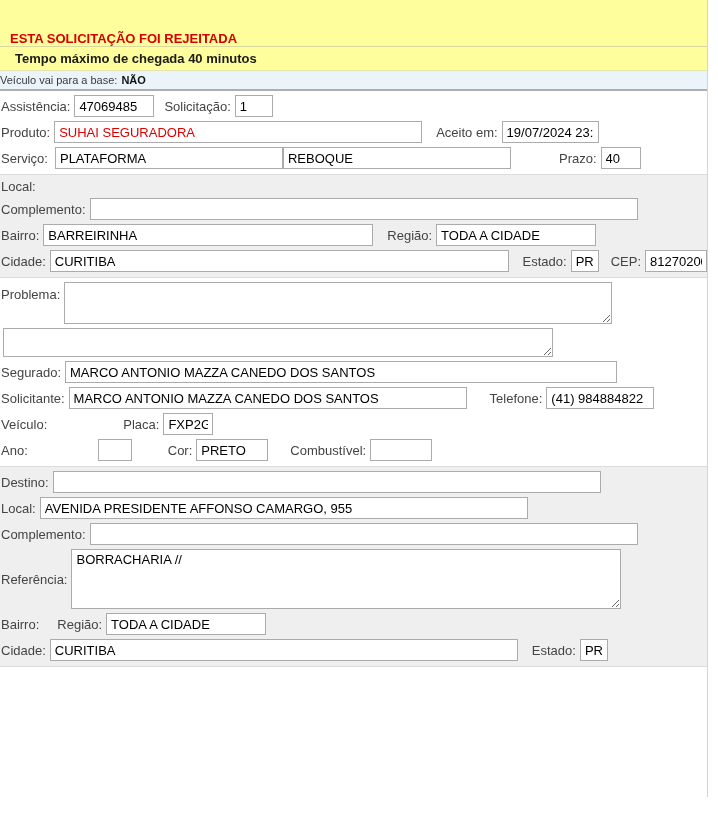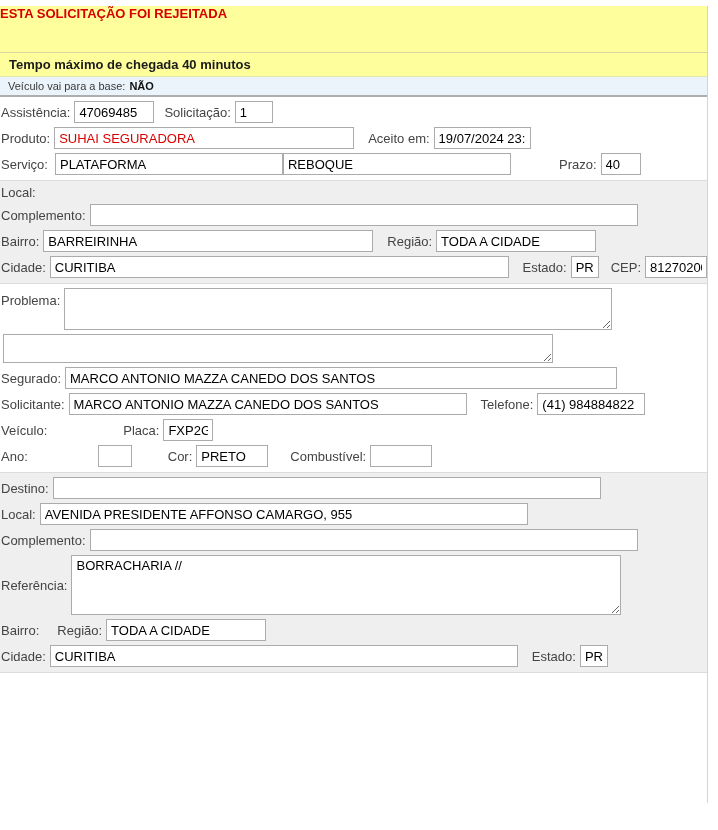--- a/index.html
+++ b/index.html
@@ -1,26 +1,26 @@
 <!DOCTYPE html>
 <html><head>
 <meta charset="utf-8">
 <style>
   html,body{margin:0;padding:0;background:#fff;}
   body{font-family:"Liberation Sans",sans-serif;font-size:13px;color:#000;width:718px;}
   .page{width:707px;border-right:1px solid #d4d4d4;min-height:797px;background:#fff;}
 
   .banner-rejected{height:46px;background:#fefe9c;border-bottom:1px solid #d8d89e;
-    display:flex;align-items:flex-start;
-    color:#d60000;font-weight:bold;font-size:13px;margin-top:6px;}
+    display:flex;align-items:flex-end;padding-left:10px;
+    color:#d60000;font-weight:bold;font-size:13px;}
   .banner-time{height:23px;background:#fefe9c;border-bottom:1px solid #e4e4ae;
-    display:flex;align-items:center;padding-left:9px;
+    display:flex;align-items:center;padding-left:15px;
     color:#1b1b1b;font-weight:bold;font-size:13px;}
   .base-bar{height:18px;background:#ebf4fb;border-bottom:2px solid #aeaeae;
-    display:flex;align-items:center;padding-left:8px;
+    display:flex;align-items:center;padding-left:0;
     color:#3a3a3a;font-size:11px;}
   .base-bar b{margin-left:4px;color:#111;}
 
   .sec{padding:2px 0 3px 0;}
   .sec-gray{background:#efefef;border-top:1px solid #dcdcdc;border-bottom:1px solid #dcdcdc;}
 
   .row{display:flex;align-items:center;padding:2px 0 2px 1px;}
   .row.top{align-items:flex-start;}
   .row.top .lbl{padding-top:5px;}
   .lbl{color:#444;white-space:nowrap;margin-right:4px;}
@@ -28,21 +28,21 @@
   input.txt{border:1px solid #ababab;background:#fff;color:#000;
     font-family:"Liberation Sans",sans-serif;font-size:13px;
     height:22px;box-sizing:border-box;padding:1px 4px;border-radius:0;}
   textarea.txa{border:1px solid #ababab;background:#fff;color:#000;
     font-family:"Liberation Sans",sans-serif;font-size:13px;
     box-sizing:border-box;padding:2px 4px;resize:both;border-radius:0;}
   .red-text{color:#db0000 !important;}
 
   
   .w-assist{width:80px}.w-solic{width:38px}
-  .w-prod{width:300px}.w-aceito{width:97px}
+  .w-prod{width:368px}.w-aceito{width:97px}
   .w-serv{width:228px}.w-prazo{width:40px}
   .w-local{width:550px}.w-compl{width:548px}
   .w-bairro{width:330px}.w-regiao{width:160px}
   .w-cidade{width:468px}.w-uf{width:28px}.w-cep{width:62px}
   .w-ref{width:548px;height:66px}
   .w-prob{width:548px;height:42px}
   .w-extra{width:550px;height:29px}
   .w-imp{width:548px;height:72px}
   .w-seg{width:552px}
   .w-solicit{width:398px}.w-tel{width:108px}
@@ -123,21 +123,21 @@
     <div class="row top">
       <textarea class="txa w-extra" style="margin-left: 2px;"></textarea>
     </div>
     <div class="row">
       <span class="lbl">Segurado:</span>
       <input class="txt w-seg" value="MARCO ANTONIO MAZZA CANEDO DOS SANTOS" style="">
     </div>
     <div class="row">
       <span class="lbl">Solicitante:</span>
       <input class="txt w-solicit" value="MARCO ANTONIO MAZZA CANEDO DOS SANTOS" style="">
-      <span class="lbl" style="margin-left:14px">Telefone:</span>
+      <span class="lbl" style="margin-left:23px">Telefone:</span>
       <input class="txt w-tel" value="(41) 984884822" style="">
     </div>
     <div class="row">
       <span class="lbl">Veículo:</span>
       <span class="lbl" style="margin-left:72px">Placa:</span>
       <input class="txt w-placa" value="FXP2G52" style="">
     </div>
     <div class="row">
       <span class="lbl">Ano:</span>
       <input class="txt w-ano" style="margin-left: 66px;" value="">

